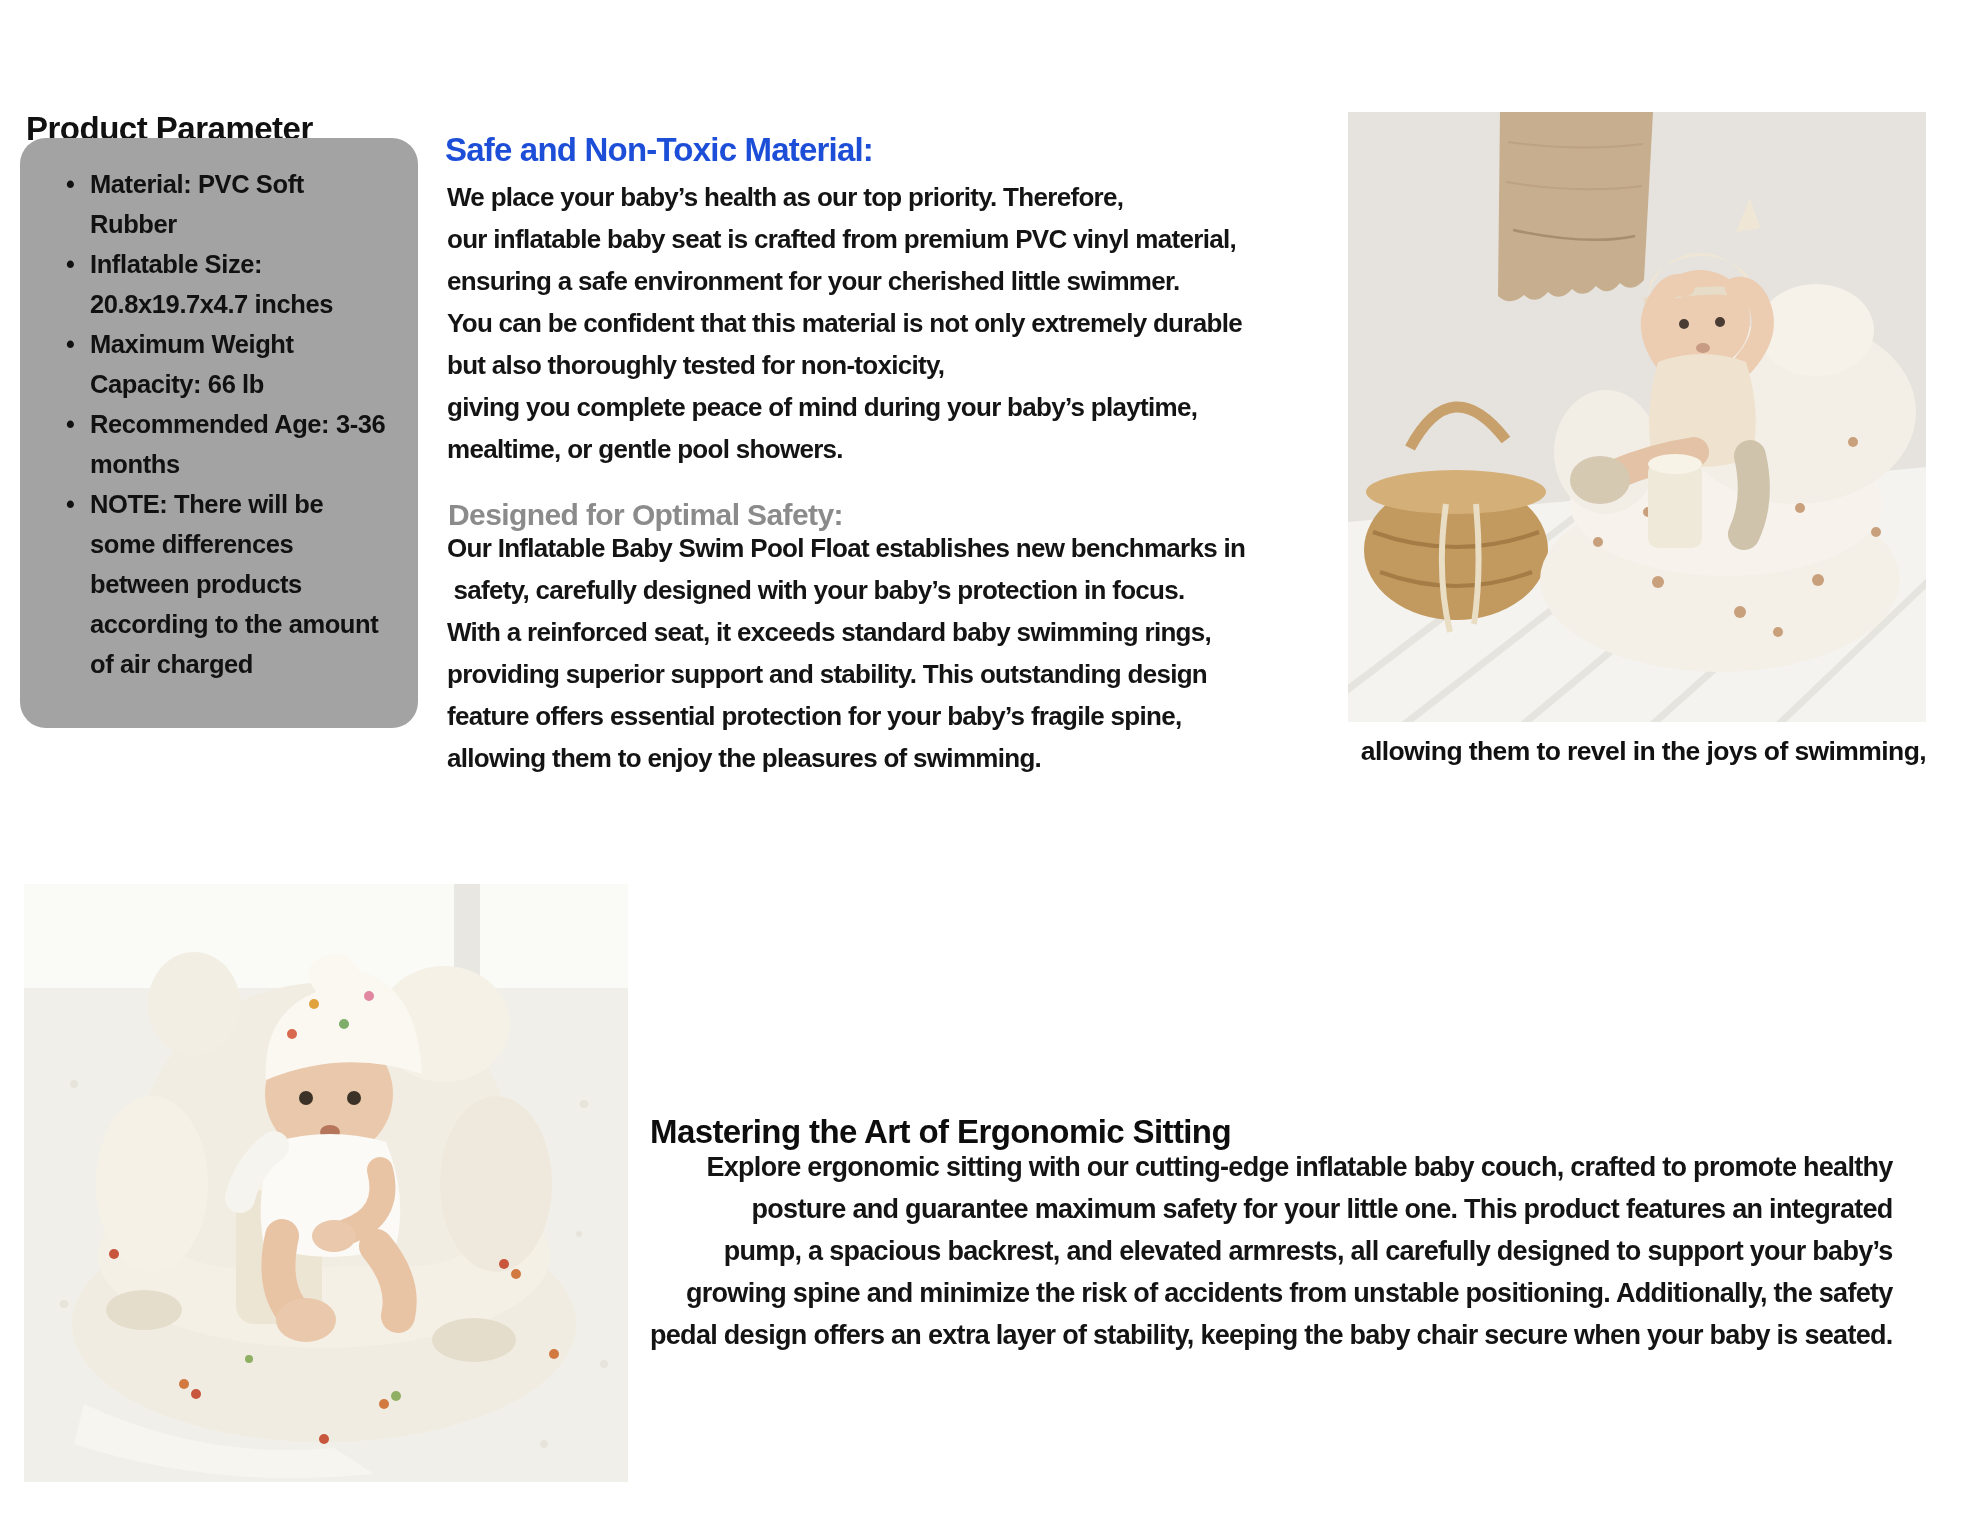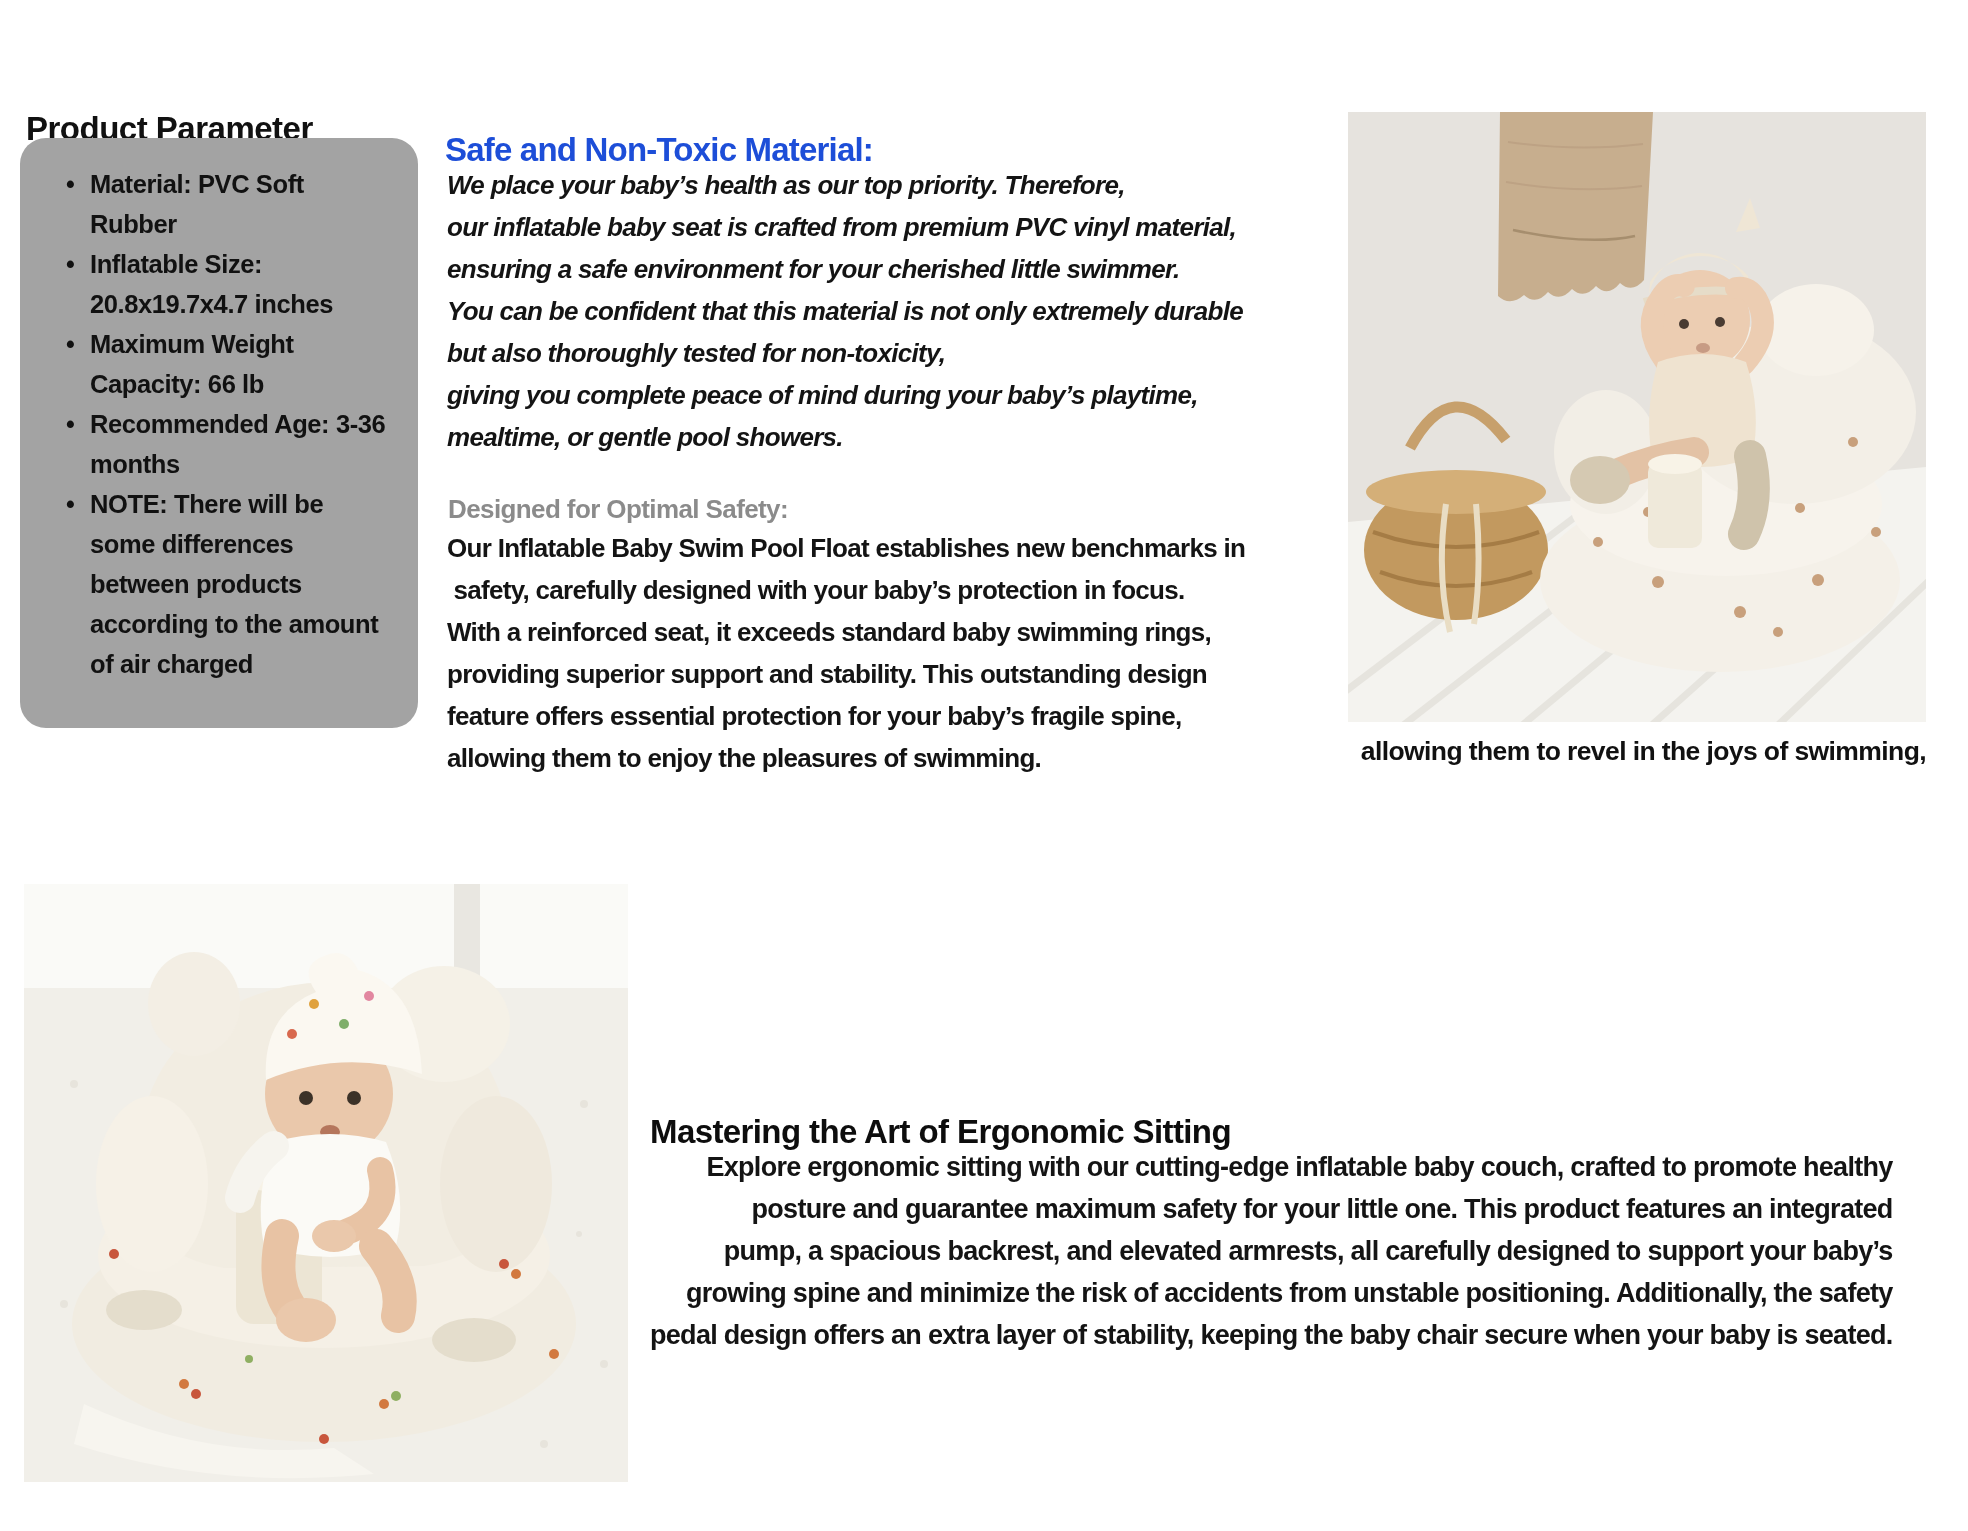--- a/index.html
+++ b/index.html
@@ -41,24 +41,24 @@
     position:absolute;left:0;top:104px;
     font-size:33px;font-weight:700;letter-spacing:-0.8px;color:#1d4ed8;
     white-space:pre;
   }
   .para{position:absolute;}
   .para .line{
     white-space:pre;
     font-size:26px;font-weight:600;letter-spacing:-0.7px;
     line-height:42px;color:#141414;
   }
-  .para-1{left:2px;top:164px;font-style:italic;}
+  .para-1{left:2px;top:176px;}
   .sub-title{
     position:absolute;left:3px;top:468px;
-    font-size:26px;font-weight:600;letter-spacing:-0.6px;
+    font-size:30px;font-weight:600;letter-spacing:-0.6px;
     color:#8b8b8b;white-space:pre;
   }
   .para-2{left:2px;top:527px;}
   
   .figure-right{
     position:absolute;left:1348px;top:112px;width:578px;margin:0;
   }
   .figure-right svg{display:block;}
   .figure-right figcaption{
     margin-top:14px;text-align:right;

